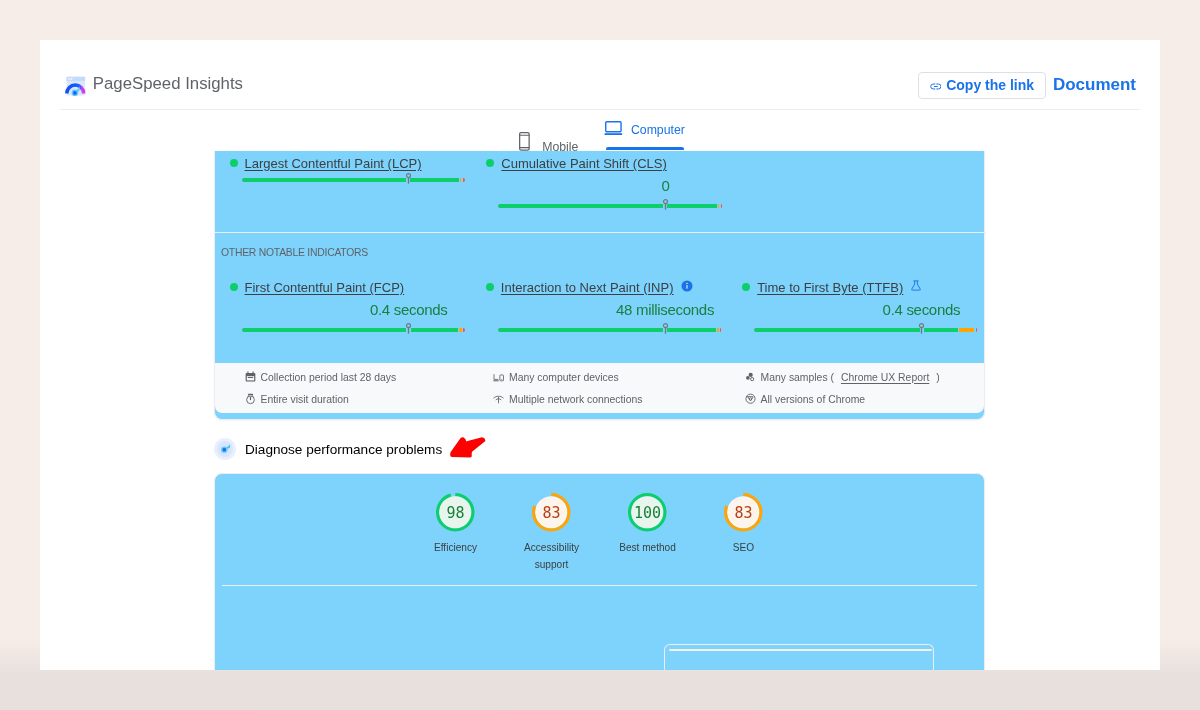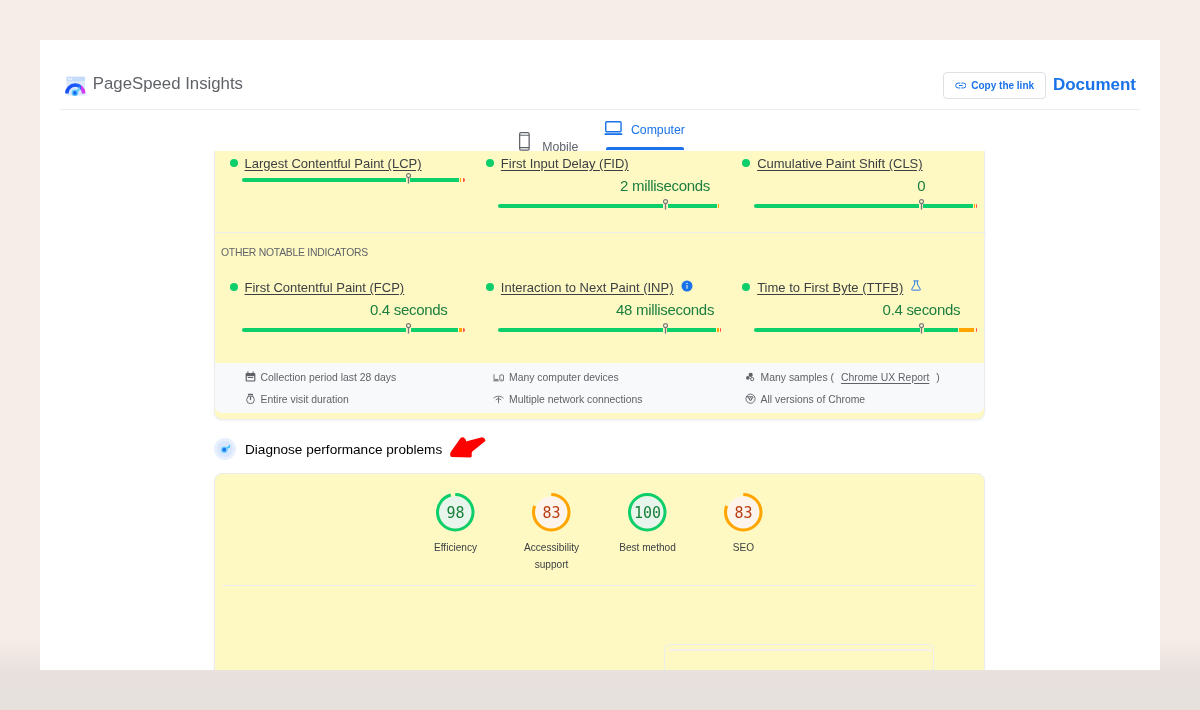--- a/index.html
+++ b/index.html
@@ -8,36 +8,36 @@
   .bg{position:absolute;inset:0;background:#f6ece8;}
   .bg::after{content:"";position:absolute;left:0;right:0;top:640px;bottom:0;background:
       linear-gradient(180deg, rgba(228,222,218,0) 0%, rgba(228,222,218,0.85) 50%, rgba(229,223,219,0.9) 100%);}
   .card{position:absolute;left:40px;top:40px;width:1120px;height:630px;background:#fff;overflow:hidden;}
 
   
   .hdr{position:absolute;left:0;top:0;width:1120px;height:69px;}
   .logo{position:absolute;left:25.3px;top:35.3px;width:20.5px;height:20.5px;overflow:hidden;}
   .brand{position:absolute;left:52.8px;top:34px;font-size:16.8px;color:#5f6368;letter-spacing:0px;white-space:nowrap;}
   .hdr-right{position:absolute;right:24px;top:31.6px;display:flex;align-items:center;gap:7px;}
-  .copybtn{display:flex;align-items:center;gap:5px;height:27.5px;padding:0 10.8px;border:1px solid #dde1e6;border-radius:4px;color:#1a73e8;font-size:10px;font-weight:bold;background:#fff;white-space:nowrap;font-family:"Liberation Sans",sans-serif;}
+  .copybtn{display:flex;align-items:center;gap:5px;height:27.5px;padding:0 10.8px;border:1px solid #dde1e6;border-radius:4px;color:#1a73e8;font-size:14px;font-weight:bold;background:#fff;white-space:nowrap;font-family:"Liberation Sans",sans-serif;}
   .doclink{color:#1a73e8;font-size:17px;font-weight:bold;white-space:nowrap;}
   .hdr-div{position:absolute;left:20px;top:69px;width:1080px;height:1px;background:#ecedef;}
 
   
   .tabs{position:absolute;left:2px;top:72px;width:1120px;height:42px;display:flex;justify-content:center;align-items:flex-start;}
   .tab{display:flex;gap:12.3px;height:42px;font-size:12.3px;color:#5f6368;position:relative;padding-top:7.5px;align-items:flex-start;}
   #tabm{margin-right:26px;align-items:flex-end;}
   #tabc{gap:7.7px;padding-top:9.2px;}
   #tabc .tab-lbl{padding-top:2px;}
   #tabm .tab-lbl{padding-top:4px;}
   .tab.active{color:#1a73e8;}
   .tab .ul{position:absolute;left:1.5px;right:1.2px;bottom:4.3px;height:3.2px;background:#1a73e8;border-radius:2px 2px 0 0;}
 
   
-  .panel{position:absolute;left:174px;width:771px;background:#fef9c3;border:1px solid #ebedf0;border-radius:8px;box-shadow:0 1px 2px rgba(60,64,67,.05);}
+  .panel{position:absolute;left:174px;width:771px;background:#7dd3fc;border:1px solid #ebedf0;border-radius:8px;box-shadow:0 1px 2px rgba(60,64,67,.05);}
   #panel1{top:111px;height:269px;border-top:0;border-top-left-radius:0;border-top-right-radius:0;}
   .metric-row{position:absolute;left:0;width:769px;display:flex;}
   #core-row{top:5px;}
   #other-lbl{top:96px;}
   #other-row{top:129px;}
   #fdiv{top:81px;}
   .arrow{position:absolute;left:410px;top:397px;}
   .metric{width:256.8px;padding-left:14.5px;}
   .m-head{display:flex;align-items:center;gap:7px;height:14px;}
   .dot{width:8px;height:8px;border-radius:50%;background:#0cce6b;flex:none;}
@@ -159,39 +159,20 @@
             <span class="seg" style="width:2.17px;background:#ff4e42;border-radius:0 2px 2px 0;"></span>
             <span class="pin" style="left:calc(74.9% - 3.5px)"><svg width="7" height="13" viewBox="0 0 7 13" fill="none" stroke="#73777d" stroke-width="1.15">
                 <circle cx="3.5" cy="2.6" r="2.0"></circle>
                 <path d="M3.5 4.6V10.6" stroke-width="1.35"></path>
               </svg></span>
           </div>
         </div>
         <div class="metric">
           <div class="m-head">
             <span class="dot"></span>
-            <span class="m-title">First Input Delay (FID)</span>
-          </div>
-          <div class="m-valwrap">
-            <span class="m-val" style="left:74.9%">2 milliseconds</span>
-          </div>
-          <div class="bar">
-            <span class="seg" style="width:165.64px;background:#0cce6b;margin-right:4.1px;border-radius:2px 0 0 2px;"></span>
-            <span class="seg" style="width:49.00px;background:#0cce6b;margin-right:1.2px;"></span>
-            <span class="seg" style="width:1.73px;background:#ffa400;margin-right:1.2px;"></span>
-            <span class="seg" style="width:0.00px;background:#ff4e42;border-radius:0 2px 2px 0;"></span>
-            <span class="pin" style="left:calc(74.9% - 3.5px)"><svg width="7" height="13" viewBox="0 0 7 13" fill="none" stroke="#73777d" stroke-width="1.15">
-                <circle cx="3.5" cy="2.6" r="2.0"></circle>
-                <path d="M3.5 4.6V10.6" stroke-width="1.35"></path>
-              </svg></span>
-          </div>
-        </div>
-        <div class="metric">
-          <div class="m-head">
-            <span class="dot"></span>
             <span class="m-title">Cumulative Paint Shift (CLS)</span>
           </div>
           <div class="m-valwrap">
             <span class="m-val" style="left:74.9%">0</span>
           </div>
           <div class="bar">
             <span class="seg" style="width:165.20px;background:#0cce6b;margin-right:4.1px;border-radius:2px 0 0 2px;"></span>
             <span class="seg" style="width:49.43px;background:#0cce6b;margin-right:1.2px;"></span>
             <span class="seg" style="width:1.30px;background:#ffa400;margin-right:1.2px;"></span>
             <span class="seg" style="width:1.08px;background:#ff4e42;border-radius:0 2px 2px 0;"></span>

